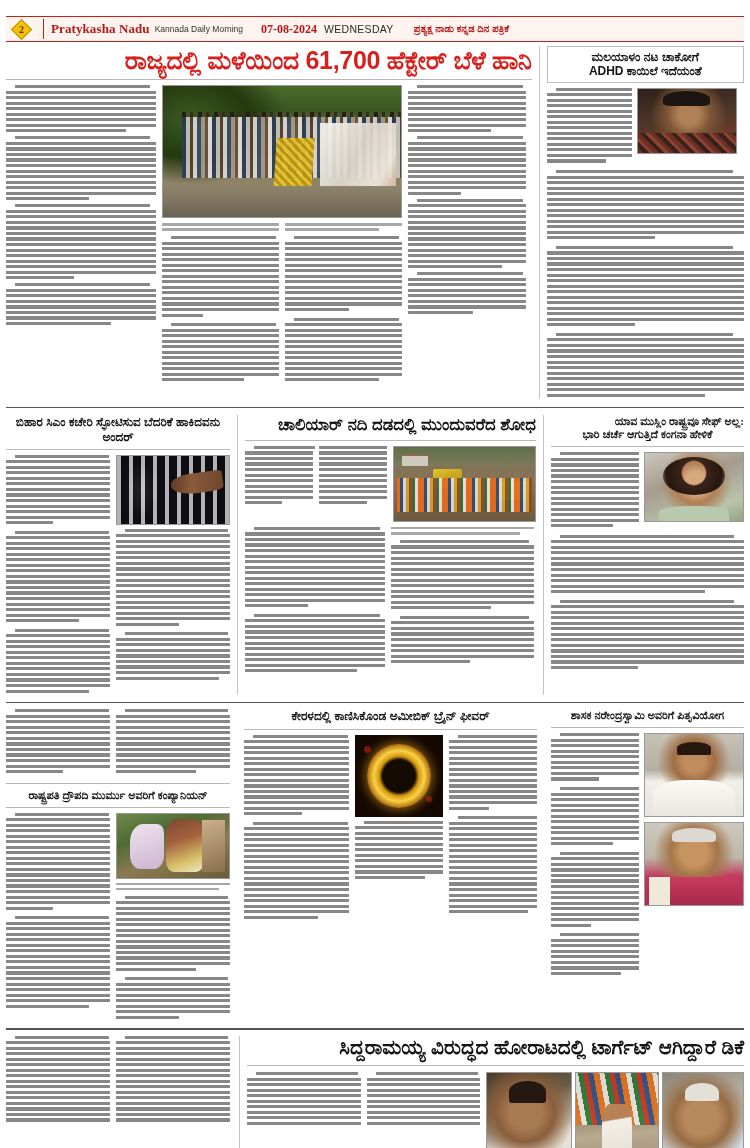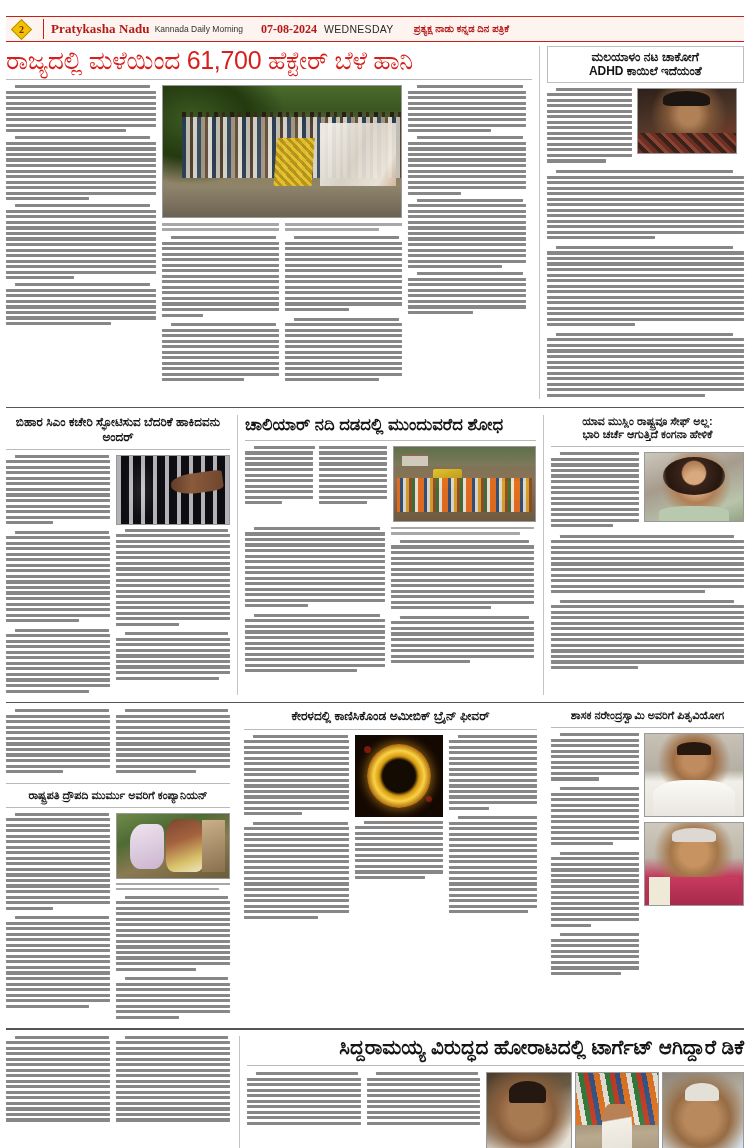--- a/index.html
+++ b/index.html
@@ -52,27 +52,27 @@
     clip-path: polygon(14px 0, 100% 0, 100% 100%, 0 100%);
   }
 
   
   .rule { height: 1px; background: #b9b9b9; width: 100%; }
   .rule-dark { height: 1.2px; background: #555; width: 100%; }
   .vline { width: 1px; background: #c4c4c4; align-self: stretch; }
 
   
   .hl-main {
-    font-family: "Liberation Sans", sans-serif; font-weight: normal;
+    font-family: "Liberation Sans", sans-serif; font-weight: bold;
     color: #d81f1b; font-size: 25px; line-height: 1.12;
-    letter-spacing: -.3px; white-space: nowrap;
+    letter-spacing: -.3px; white-space: nowrap; text-align: right;
   }
   .hl-blk {
     font-family: "Liberation Sans", sans-serif; font-weight: bold;
-    color: #141414; line-height: 1.18;
+    color: #141414; line-height: 1.18; text-align: right;
   }
   .hl-26 { font-size: 20px; }
   .hl-21 { font-size: 16.5px; }
   .hl-18 { font-size: 12px; }
   .hl-15 { font-size: 12.2px; }
   .hl-13 { font-size: 11px; }
   .ln {
     height: 3.1px; background: #6d6d6d; margin-bottom: 2.45px;
     border-radius: .4px; opacity: .82;
   }
@@ -742,21 +742,21 @@
           <div class="ln s100"></div>
             <div class="ln s100"></div>
             <div class="ln s55"></div>
         </div>
       </div>
     </div>
 
     <div class="vline"></div>
 
     <div style="width:198px;">
-      <div class="hl-blk hl-13" style="text-align:center;">ಯಾವ ಮುಸ್ಲಿಂ ರಾಷ್ಟ್ರವೂ ಸೇಫ್ ಅಲ್ಲ:</div>
+      <div class="hl-blk hl-13" style="text-align:right;font-family:Liberation Serif, serif;">ಯಾವ ಮುಸ್ಲಿಂ ರಾಷ್ಟ್ರವೂ ಸೇಫ್ ಅಲ್ಲ:</div>
       <div class="hl-blk hl-13" style="text-align:center;">ಭಾರಿ ಚರ್ಚೆ ಆಗುತ್ತಿದೆ ಕಂಗನಾ ಹೇಳಿಕೆ</div>
       <div class="rule" style="margin:5px 0;"></div>
       <div style="display:flex; gap:5px;">
         <div style="width:88px;">
           <div class="ln i s90"></div>
             <div class="ln s100"></div>
             <div class="ln s100"></div>
           <div class="ln s100"></div>
             <div class="ln s100"></div>
             <div class="ln s100"></div>

